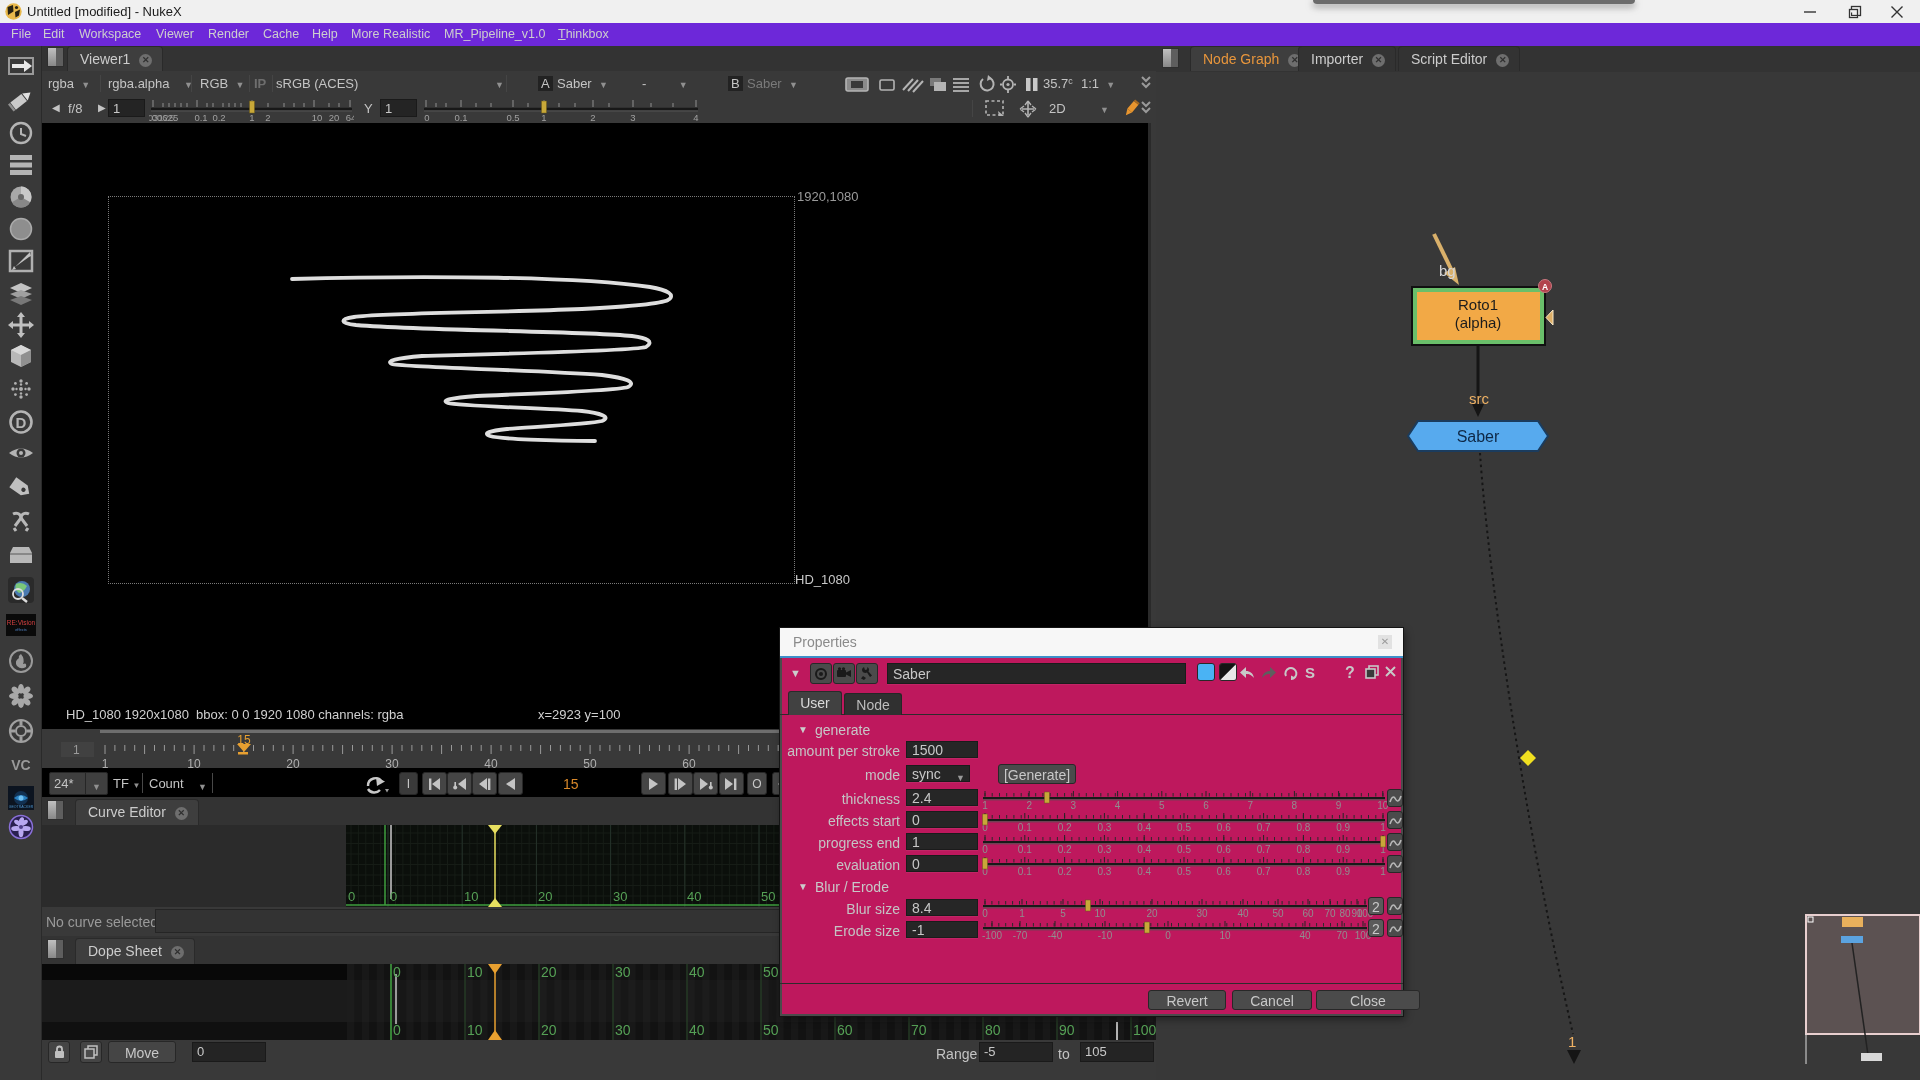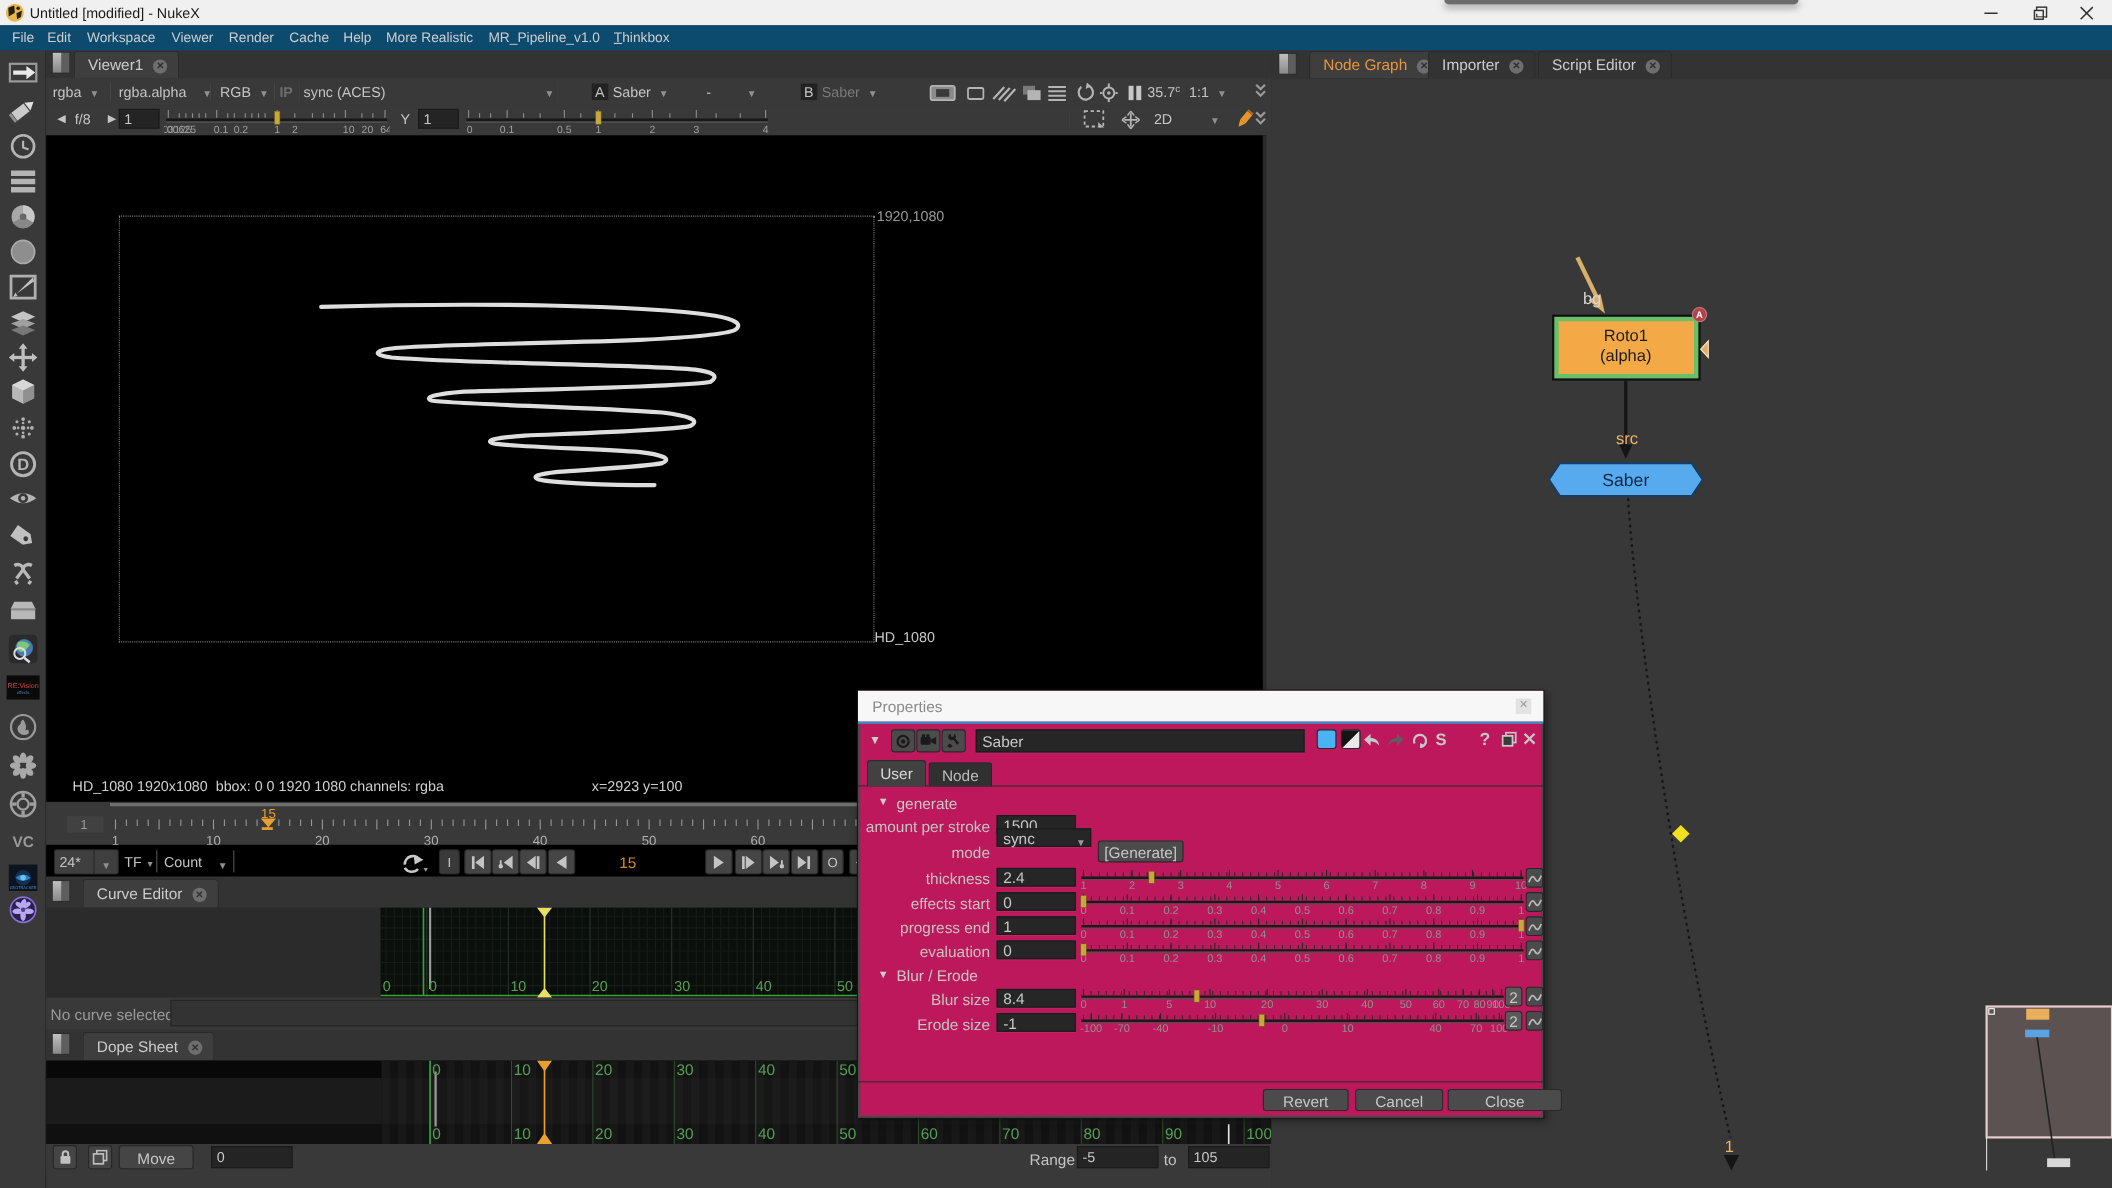--- a/index.html
+++ b/index.html
@@ -8,21 +8,21 @@
 .abs { position:absolute; }
 #stage { position:relative; width:1920px; height:1080px; }
 
 
 #titlebar { left:0; top:0; width:1920px; height:23px; background:#f0f0f0; color:#1b1b1b; }
 #titlebar .ttext { position:absolute; left:27px; top:4px; font-size:13px; }
 #tshadow { position:absolute; left:1313px; top:0; width:322px; height:4px;
   background:rgba(75,75,75,0.8); box-shadow:0 3px 6px 1px rgba(120,120,120,0.55); border-radius:0 0 5px 5px;}
 
 
-#menubar { left:0; top:23px; width:1920px; height:23px; background:#0c4a6e; color:#cecece; font-size:12.5px;padding-left:16px; }
+#menubar { left:0; top:23px; width:1920px; height:23px; background:#6d28d9; color:#cecece; font-size:12.5px;padding-left:16px; }
 #menubar span { position:absolute; top:4px; }
 
 
 #ltoolbar { left:0; top:46px; width:42px; height:1034px; background:#393939; border-right:1px solid #2a2a2a; }
 
 
 #vtabrow { left:42px; top:46px; width:1114px; height:25px; background:#333333; }
 .paneicon { position:absolute; width:17px; height:20px; background:#2e2e2e; }
 .paneicon::before { content:""; position:absolute; left:1px; top:1px; width:8px; height:18px;
   background:linear-gradient(#c0c0c0,#888); }
@@ -302,21 +302,21 @@
   <div id="vtabrow" class="abs">
     <div class="paneicon" style="left:5px;top:1px"></div>
     <div class="tab" style="left:25px;top:0">Viewer1<span class="x">✕</span></div>
   </div>
 
   <div id="vctrl1" class="abs">
     <span class="dd" style="left:6px;top:5px">rgba &nbsp;<span class="arr">▼</span></span>
     <span class="dd" style="left:66px;top:5px">rgba.alpha &nbsp;&nbsp;&nbsp;<span class="arr">▼</span></span>
     <span class="dd" style="left:158px;top:5px">RGB &nbsp;<span class="arr">▼</span></span>
     <span class="dd" style="left:212px;top:5px;color:#6e6e6e;font-weight:bold">IP</span>
-    <span class="dd" style="left:234px;top:5px">sync (ACES)</span>
+    <span class="dd" style="left:234px;top:5px">sRGB (ACES)</span>
     <span class="dd" style="left:453px;top:5px"><span class="arr">▼</span></span>
       <div style="position:absolute;left:58px;top:4px;width:1px;height:17px;background:#272727;border-right:1px solid #454545"></div>
       <div style="position:absolute;left:149px;top:4px;width:1px;height:17px;background:#272727;border-right:1px solid #454545"></div>
       <div style="position:absolute;left:207px;top:4px;width:1px;height:17px;background:#272727;border-right:1px solid #454545"></div>
       <div style="position:absolute;left:230px;top:4px;width:1px;height:17px;background:#272727;border-right:1px solid #454545"></div>
       <div style="position:absolute;left:464px;top:4px;width:1px;height:17px;background:#272727;border-right:1px solid #454545"></div>
     <span class="dd" style="left:496px;top:5px;background:#222;padding:0 3px">A</span>
     <span class="dd" style="left:515px;top:5px">Saber &nbsp;<span class="arr">▼</span></span>
     <span class="dd" style="left:600px;top:5px">- &nbsp;&nbsp;&nbsp;&nbsp;&nbsp;&nbsp;&nbsp;&nbsp;<span class="arr">▼</span></span>
     <span class="dd" style="left:686px;top:5px;background:#222;padding:0 3px">B</span>
@@ -885,21 +885,21 @@
       <div style="position:absolute;left:8px;top:0;width:54px;height:24px;background:#414141;border:1px solid #2a2a2a;border-bottom:none;border-radius:3px 3px 0 0;color:#dadada;font-size:14px;text-align:center;padding-top:3px">User</div>
       <div style="position:absolute;left:64px;top:2px;width:58px;height:22px;background:#303030;border:1px solid #262626;border-bottom:none;border-radius:3px 3px 0 0;color:#bdbdbd;font-size:14px;text-align:center;padding-top:3px">Node</div>
     </div>
 
     <div id="pcontent" style="position:absolute;left:0;top:87px;width:623px;height:298px;">
       <span style="position:absolute;left:18px;top:9px;color:#ccc;font-size:10px">▼</span>
       <span style="position:absolute;left:35px;top:7px;color:#c8c8c8;font-size:14px">generate</span>
       <div class="plabel" style="left:0px;top:28px;width:120px">amount per stroke</div>
       <div class="pfield" style="left:126px;top:26px;width:72px">1500</div>
       <div class="plabel" style="left:40px;top:52px;width:80px">mode</div>
-      <div class="pfield" style="left:126px;top:38px;width:86px">sync <span style="position:absolute;right:4px;top:4px;font-size:9px;color:#999">▼</span></div>
+      <div class="pfield" style="left:126px;top:50px;width:64px">sync <span style="position:absolute;right:4px;top:4px;font-size:9px;color:#999">▼</span></div>
       <div class="pbtn" style="left:218px;top:49px;width:78px;height:20px;padding-top:2px">[Generate]</div>
       <div class="plabel" style="left:0px;top:76px;width:120px">thickness</div>
       <div class="pfield" style="left:126px;top:74px;width:72px">2.4</div>
       <div class="plabel" style="left:0px;top:98px;width:120px">effects start</div>
       <div class="pfield" style="left:126px;top:96px;width:72px">0</div>
       <div class="plabel" style="left:0px;top:120px;width:120px">progress end</div>
       <div class="pfield" style="left:126px;top:118px;width:72px">1</div>
       <div class="plabel" style="left:0px;top:142px;width:120px">evaluation</div>
       <div class="pfield" style="left:126px;top:140px;width:72px">0</div>
       <span style="position:absolute;left:18px;top:166px;color:#ccc;font-size:10px">▼</span>

